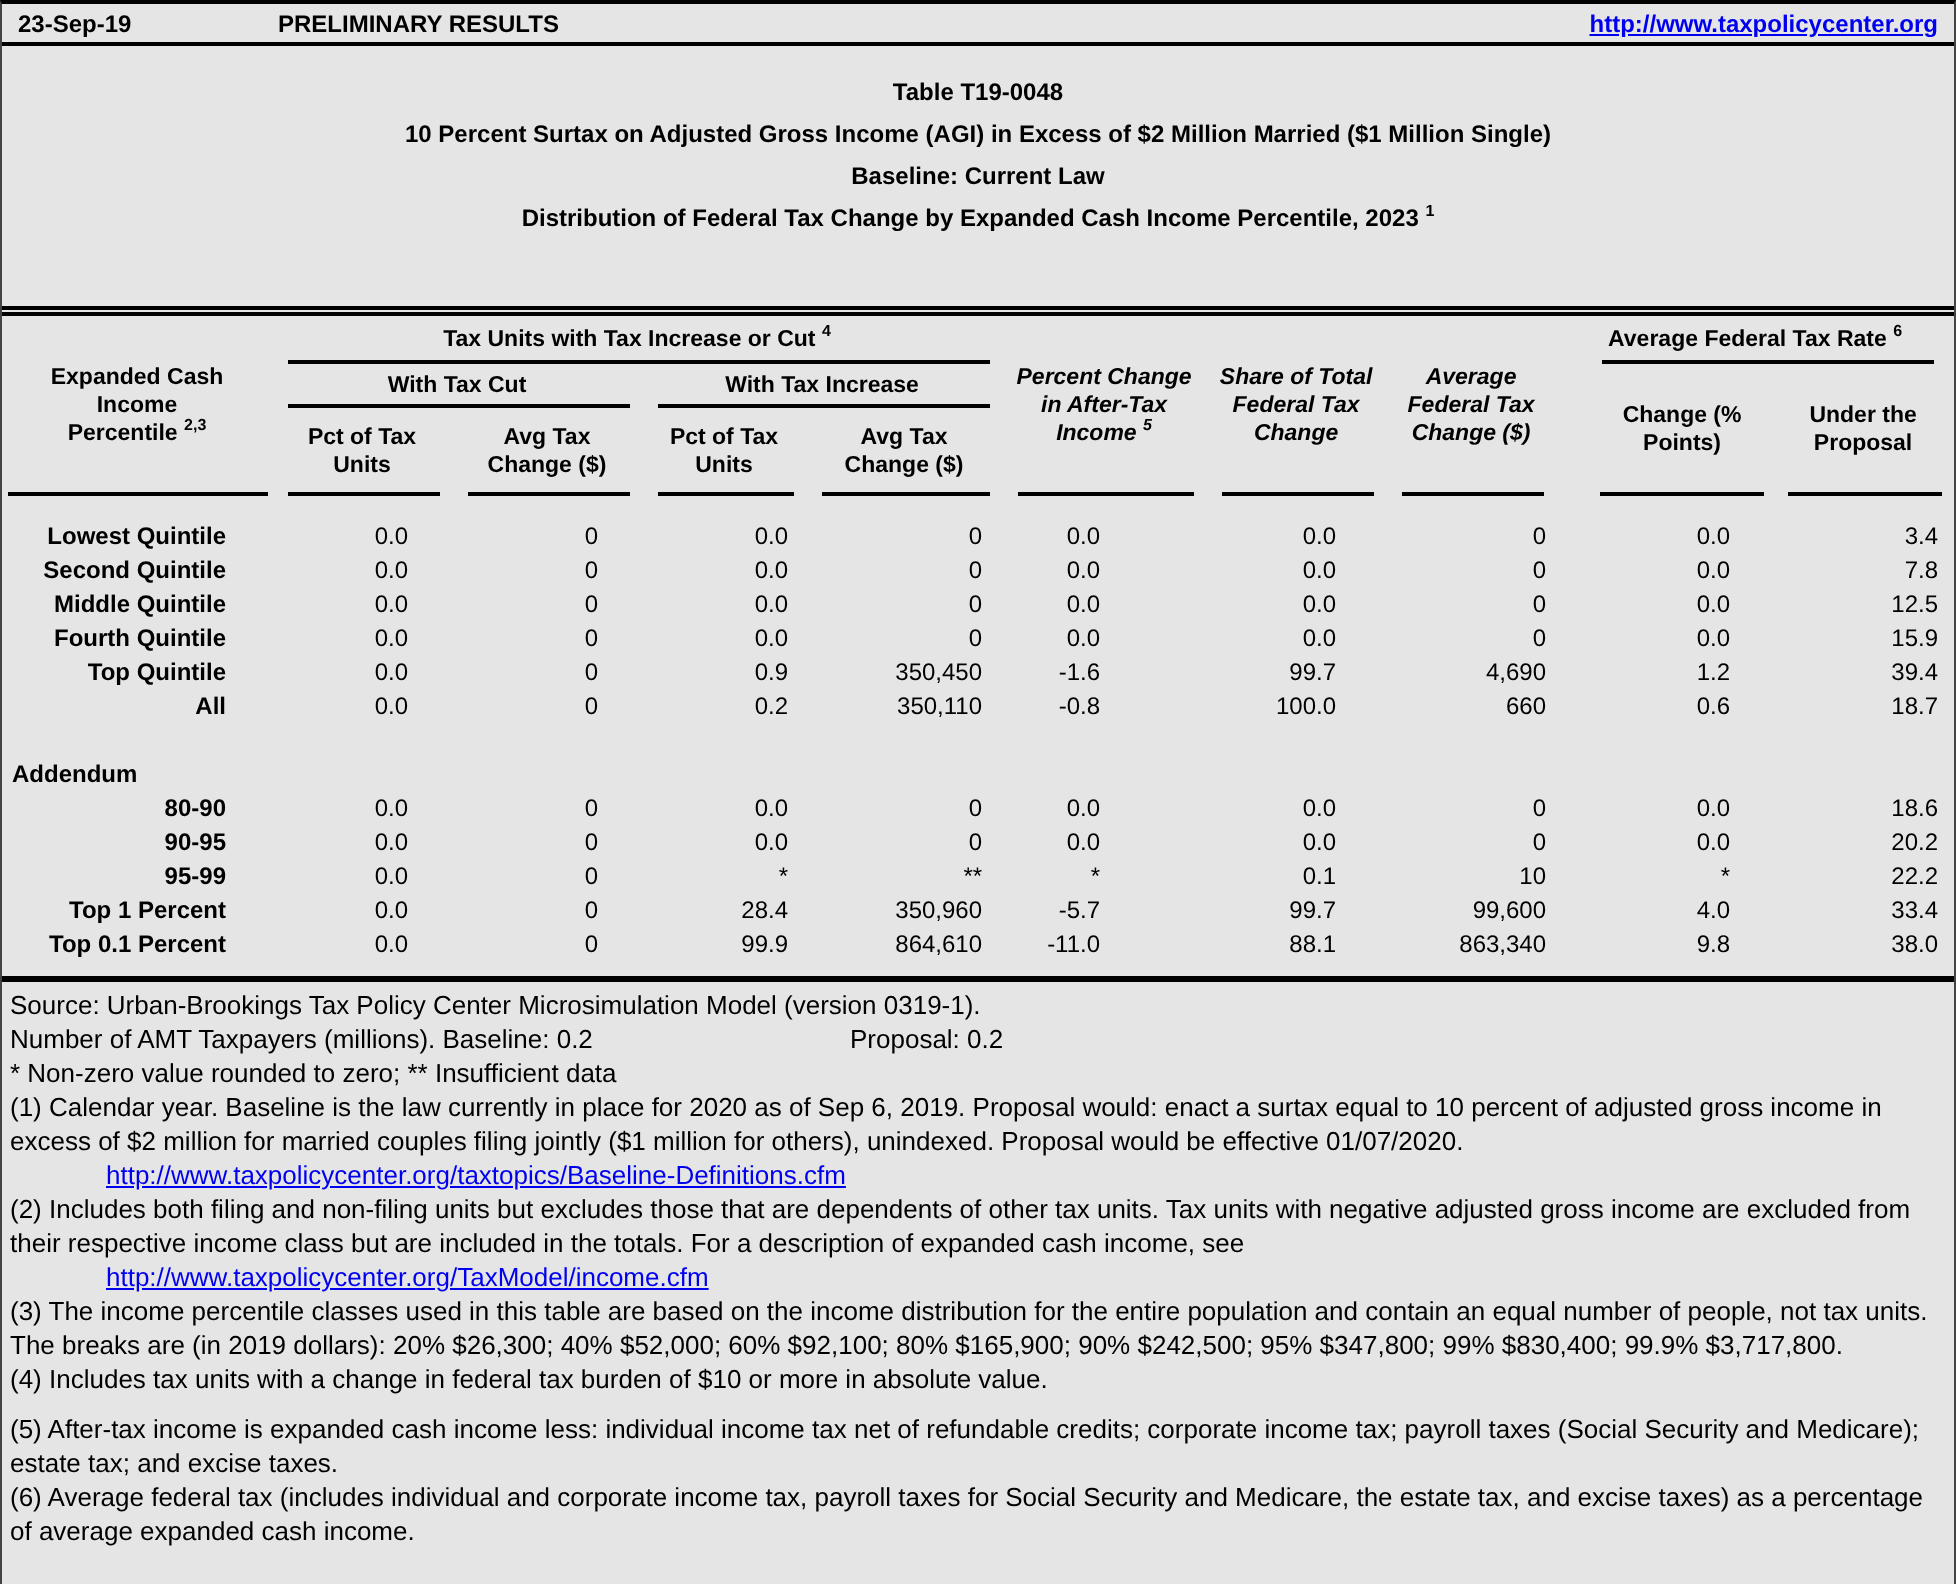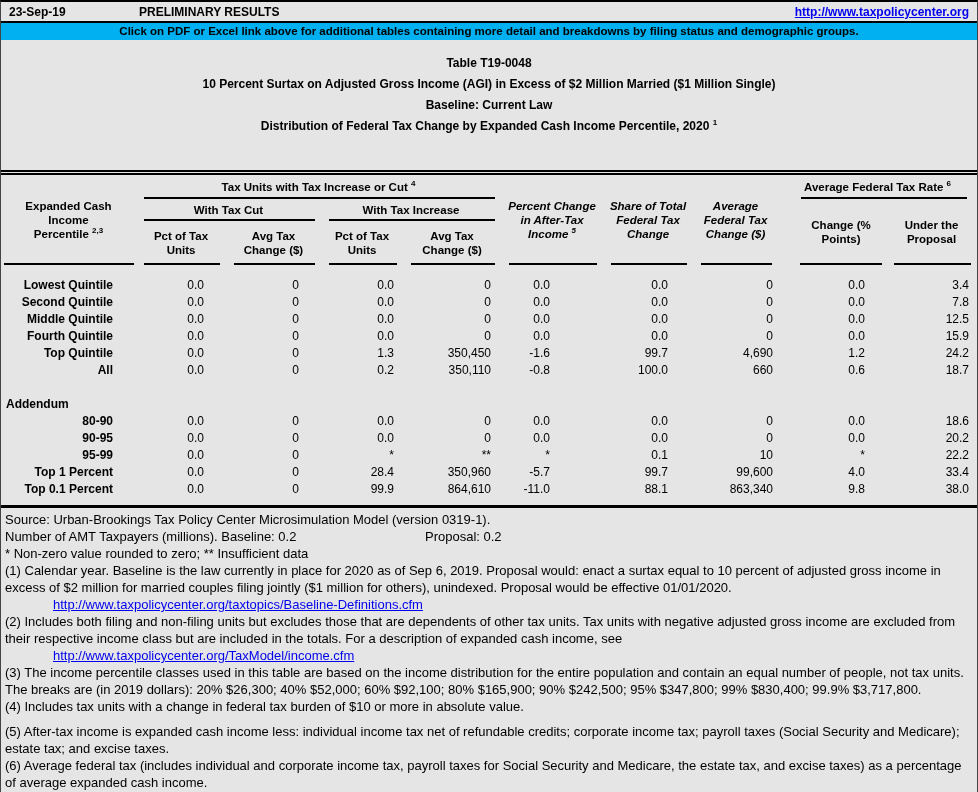--- a/index.html
+++ b/index.html
@@ -57,29 +57,26 @@
 <body>
 
 <div class="page">
 
   <div class="topbar">
     <span class="date">23-Sep-19</span>
     <span class="prelim">PRELIMINARY RESULTS</span>
     <a class="site" href="#">http://www.taxpolicycenter.org</a>
   </div>
 
-  <div class="banner" style="background: rgb(0, 176, 240);">
-    <span>Click on PDF or Excel link above for additional tables containing more detail and breakdowns by filing status and demographic groups.</span>
-  </div>
 
   <div class="titles">
     <div>Table T19-0048</div>
     <div>10 Percent Surtax on Adjusted Gross Income (AGI) in Excess of $2 Million Married ($1 Million Single)</div>
     <div>Baseline: Current Law</div>
-    <div><span>Distribution of Federal Tax Change by Expanded Cash Income Percentile, 2020</span> <sup>1</sup></div>
+    <div><span>Distribution of Federal Tax Change by Expanded Cash Income Percentile, 2023</span> <sup>1</sup></div>
   </div>
 
   <table>
     <colgroup>
       <col style="width:135px">
         <col style="width:90px">
         <col style="width:95px">
         <col style="width:82px">
         <col style="width:98px">
       <col style="width:102px">
@@ -167,27 +164,27 @@
           <td class="num p5">0.0</td>
           <td class="num p6">0.0</td>
           <td class="num p7">0</td>
           <td class="num p8">0.0</td>
           <td class="num p9">15.9</td>
         </tr>
         <tr>
           <td class="stub">Top Quintile</td>
           <td class="num p1">0.0</td>
           <td class="num p2">0</td>
-          <td class="num p3">1.3</td>
+          <td class="num p3">0.9</td>
           <td class="num p4">350,450</td>
           <td class="num p5">-1.6</td>
           <td class="num p6">99.7</td>
           <td class="num p7">4,690</td>
           <td class="num p8">1.2</td>
-          <td class="num p9">24.2</td>
+          <td class="num p9">39.4</td>
         </tr>
         <tr>
           <td class="stub">All</td>
           <td class="num p1">0.0</td>
           <td class="num p2">0</td>
           <td class="num p3">0.2</td>
           <td class="num p4">350,110</td>
           <td class="num p5">-0.8</td>
           <td class="num p6">100.0</td>
           <td class="num p7">660</td>
@@ -272,21 +269,21 @@
     </tbody>
   </table>
 
   <div class="footnotes">
     <p>Source: Urban-Brookings Tax Policy Center Microsimulation Model (version 0319-1).</p>
     <p class="amt-line">
       <span>Number of AMT Taxpayers (millions).  Baseline: 0.2</span>
       <span class="proposal">Proposal: 0.2</span>
     </p>
     <p>* Non-zero value rounded to zero; ** Insufficient data</p>
-    <p>(1) Calendar year. Baseline is the law currently in place for 2020 as of Sep 6, 2019. Proposal would: enact a surtax equal to 10 percent of adjusted gross income in excess of $2 million for married couples filing jointly ($1 million for others), unindexed. Proposal would be effective 01/01/2020.</p>
+    <p>(1) Calendar year. Baseline is the law currently in place for 2020 as of Sep 6, 2019. Proposal would: enact a surtax equal to 10 percent of adjusted gross income in excess of $2 million for married couples filing jointly ($1 million for others), unindexed. Proposal would be effective 01/07/2020.</p>
     <p class="linkline"><a href="#">http://www.taxpolicycenter.org/taxtopics/Baseline-Definitions.cfm</a></p>
     <p>(2) Includes both filing and non-filing units but excludes those that are dependents of other tax units. Tax units with negative adjusted gross income are excluded from their respective income class but are included in the totals. For a description of expanded cash income, see</p>
     <p class="linkline"><a href="#">http://www.taxpolicycenter.org/TaxModel/income.cfm</a></p>
     <p>(3) The income percentile classes used in this table are based on the income distribution for the entire population and contain an equal number of people, not tax units. The breaks are (in 2019 dollars): 20% $26,300; 40% $52,000; 60% $92,100; 80% $165,900; 90% $242,500; 95% $347,800; 99% $830,400; 99.9% $3,717,800.</p>
     <p>(4) Includes tax units with a change in federal tax burden of $10 or more in absolute value.</p>
     <p class="fgap">(5) After-tax income is expanded cash income less: individual income tax net of refundable credits; corporate income tax; payroll taxes (Social Security and Medicare); estate tax; and excise taxes.</p>
     <p>(6) Average federal tax (includes individual and corporate income tax, payroll taxes for Social Security and Medicare, the estate tax, and excise taxes) as a percentage of average expanded cash income.</p>
   </div>
 
 </div>

